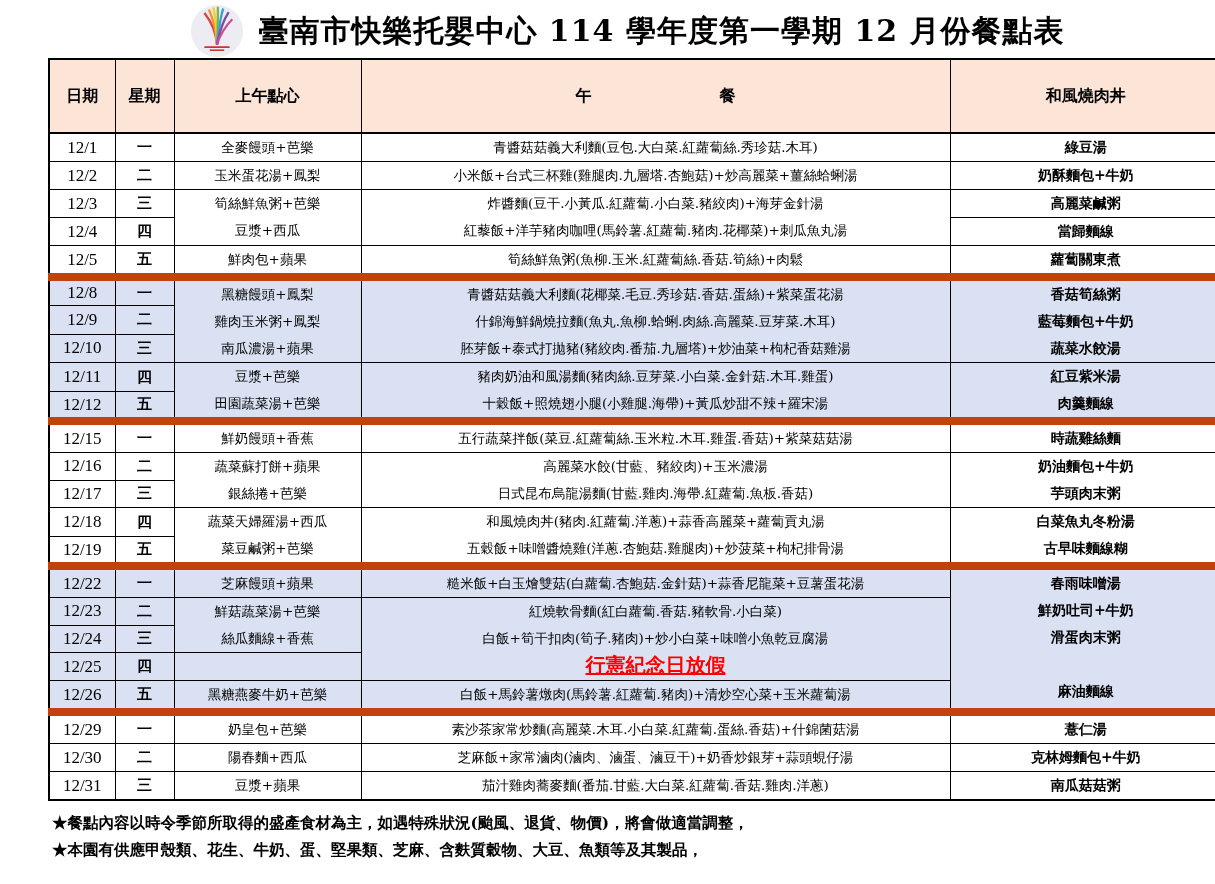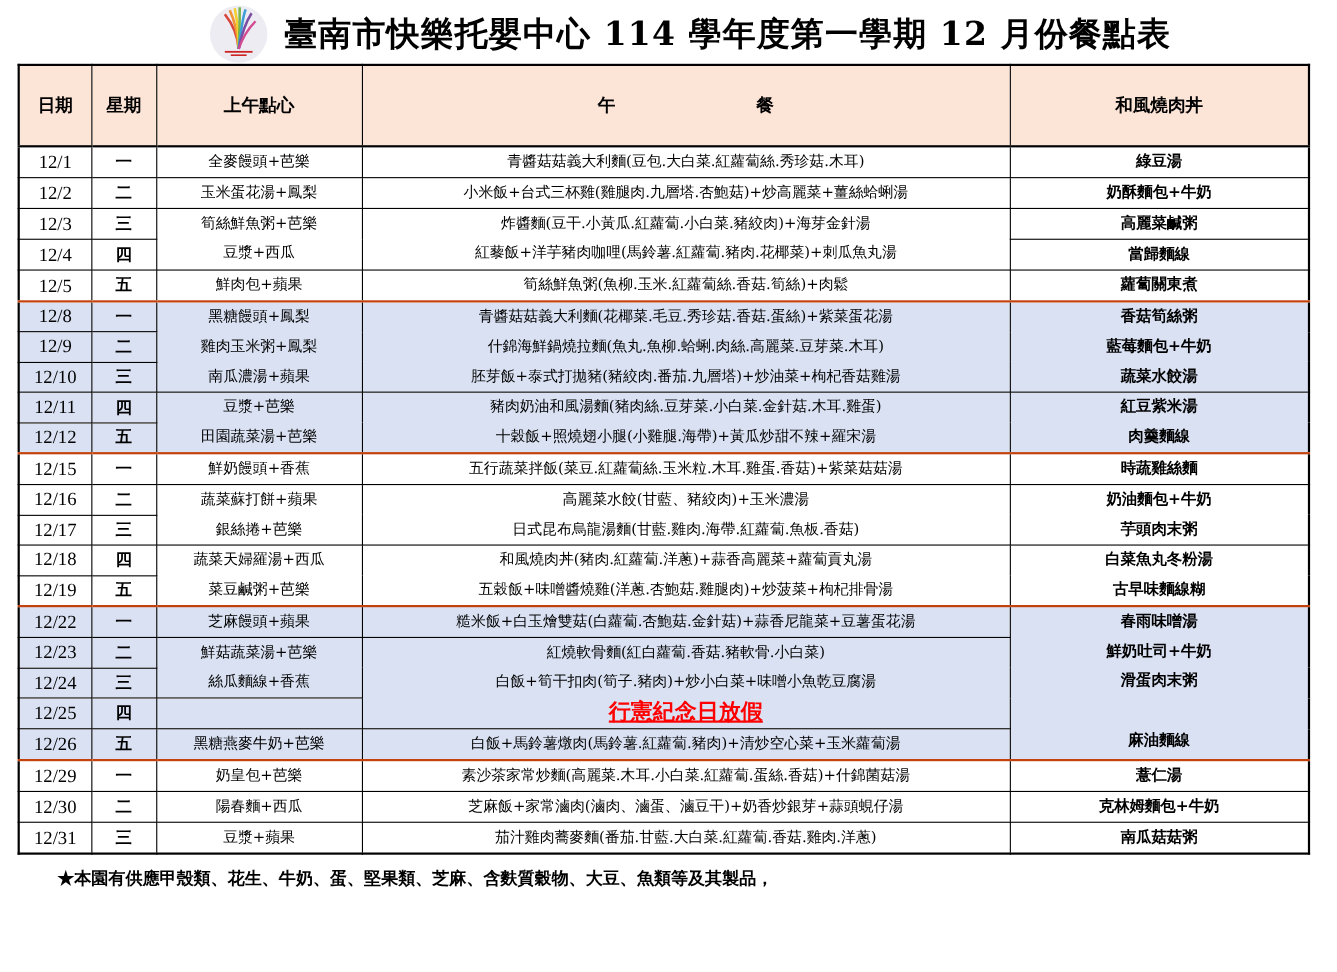--- a/index.html
+++ b/index.html
@@ -8,40 +8,40 @@
 
   .page { width:1215px; height:884px; position:relative; }
 
   
   .title-bar { display:flex; align-items:center; justify-content:center;
     padding-top:4px; height:58px; transform:translateX(20px); }
   .logo { width:54px; height:54px; margin-right:14px; flex:0 0 auto; }
   .page-title { font-size:30px; font-weight:700; letter-spacing:1px; white-space:nowrap; }
 
   
-  .table-wrap { margin-left:16px; width:949px; }
+  .table-wrap { margin-left:48px; width:949px; }
   table.menu { border-collapse:collapse; table-layout:fixed; width:1173px;
     border:2px solid #000; }
   col.c1{width:66px} col.c2{width:59px} col.c3{width:187px} col.c4{width:589px} col.c5{width:272px}
 
   th, td { border:1px solid #000; padding:0; text-align:center; vertical-align:middle;
     overflow:hidden; }
   tr.hdr { height:74px; }
   tr.hdr th { background:#fce4d6; font-size:16px; font-weight:700; border-bottom:2px solid #000; }
   tr.r { height:27px;padding-left:31px; }
 
   td.d  { font-size:17px; font-family:"Liberation Serif","DejaVu Serif",serif; }
   td.w  { font-size:15px; font-weight:700; }
   td.cell { vertical-align:top; }
   .ln { height:27px; line-height:27px; font-size:13.5px; white-space:nowrap;
     text-align:center; overflow:hidden; }
   .ln.af { font-size:14px;font-weight:bold; }
 
   tr.blu td { background:#d9e1f2; }
-  tr.sec td { border-top:2px solid #c2410c; }
+  tr.sec td { border-top:8px solid #c2410c; }
 
   .holiday { color:#ff0000; font-weight:700; text-decoration:underline; font-size:20px; }
 
   
   .notes { margin:8px 0 0 52px; }
   .note-line { font-size:15.5px; font-weight:700; line-height:27px; white-space:pre; }
 </style>
 </head>
 <body>
 
@@ -335,17 +335,18 @@
             </td>
       <td class="cell">
               <div class="ln af">南瓜菇菇粥</div>
             </td>
     </tr>
   </tbody>
       </table>
   </div>
 
   <div class="notes">
+    <div class="note-line">★餐點內容以時令季節所取得的盛產食材為主，如遇特殊狀況(颱風、退貨、物價)，將會做適當調整，</div>
     <div class="note-line">★本園有供應甲殼類、花生、牛奶、蛋、堅果類、芝麻、含麩質穀物、大豆、魚類等及其製品，</div>
 
   </div>
 
 </div>
 
 </body></html>

